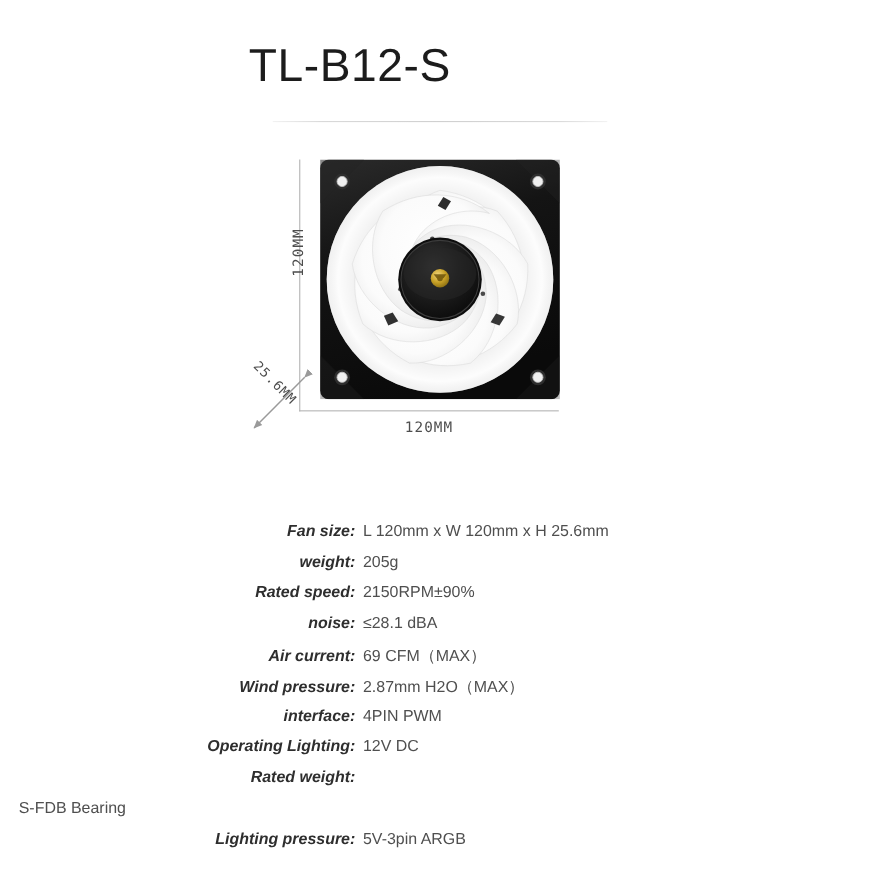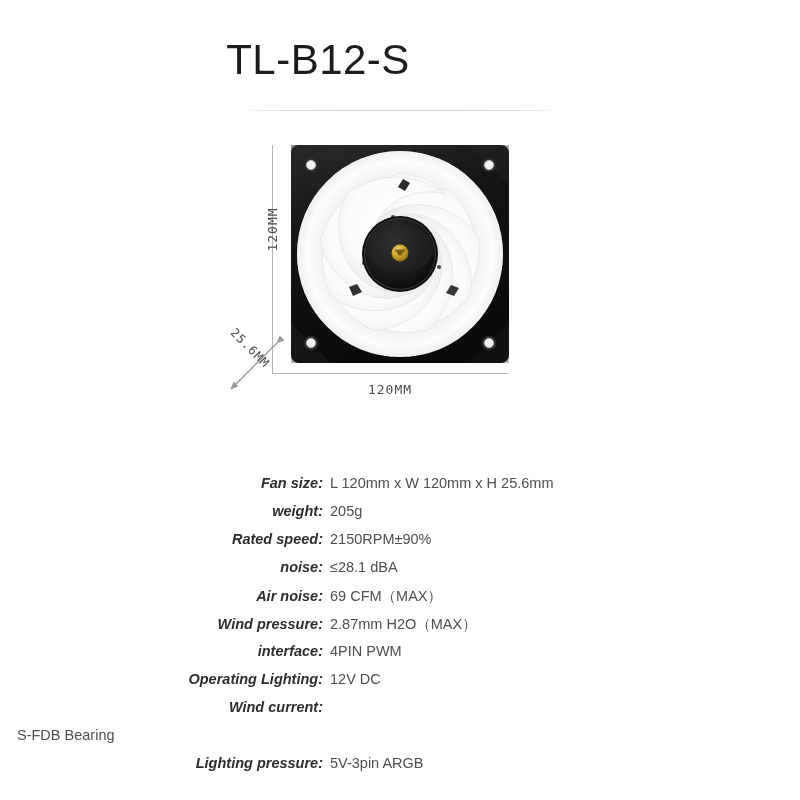--- a/index.html
+++ b/index.html
@@ -349,37 +349,37 @@
     </div>
     <div class="spec-row">
       <div class="spec-label">Rated speed:</div>
       <div class="spec-value">2150RPM±90%</div>
     </div>
     <div class="spec-row">
       <div class="spec-label">noise:</div>
       <div class="spec-value">≤28.1 dBA</div>
     </div>
     <div class="spec-row">
-      <div class="spec-label">Air noise:</div>
+      <div class="spec-label">Air current:</div>
       <div class="spec-value">69 CFM（MAX）</div>
     </div>
     <div class="spec-row">
       <div class="spec-label">Wind pressure:</div>
       <div class="spec-value">2.87mm H2O（MAX）</div>
     </div>
     <div class="spec-row">
       <div class="spec-label">interface:</div>
       <div class="spec-value">4PIN PWM</div>
     </div>
     <div class="spec-row">
       <div class="spec-label">Operating Lighting:</div>
       <div class="spec-value">12V DC</div>
     </div>
     <div class="spec-row">
-      <div class="spec-label">Wind current:</div>
+      <div class="spec-label">Rated weight:</div>
     </div>
     <div class="spec-row">
       <div class="spec-value">S-FDB Bearing</div>
     </div>
     <div class="spec-row">
       <div class="spec-label">Lighting pressure:</div>
       <div class="spec-value">5V-3pin ARGB</div>
     </div>
   </div>
 

